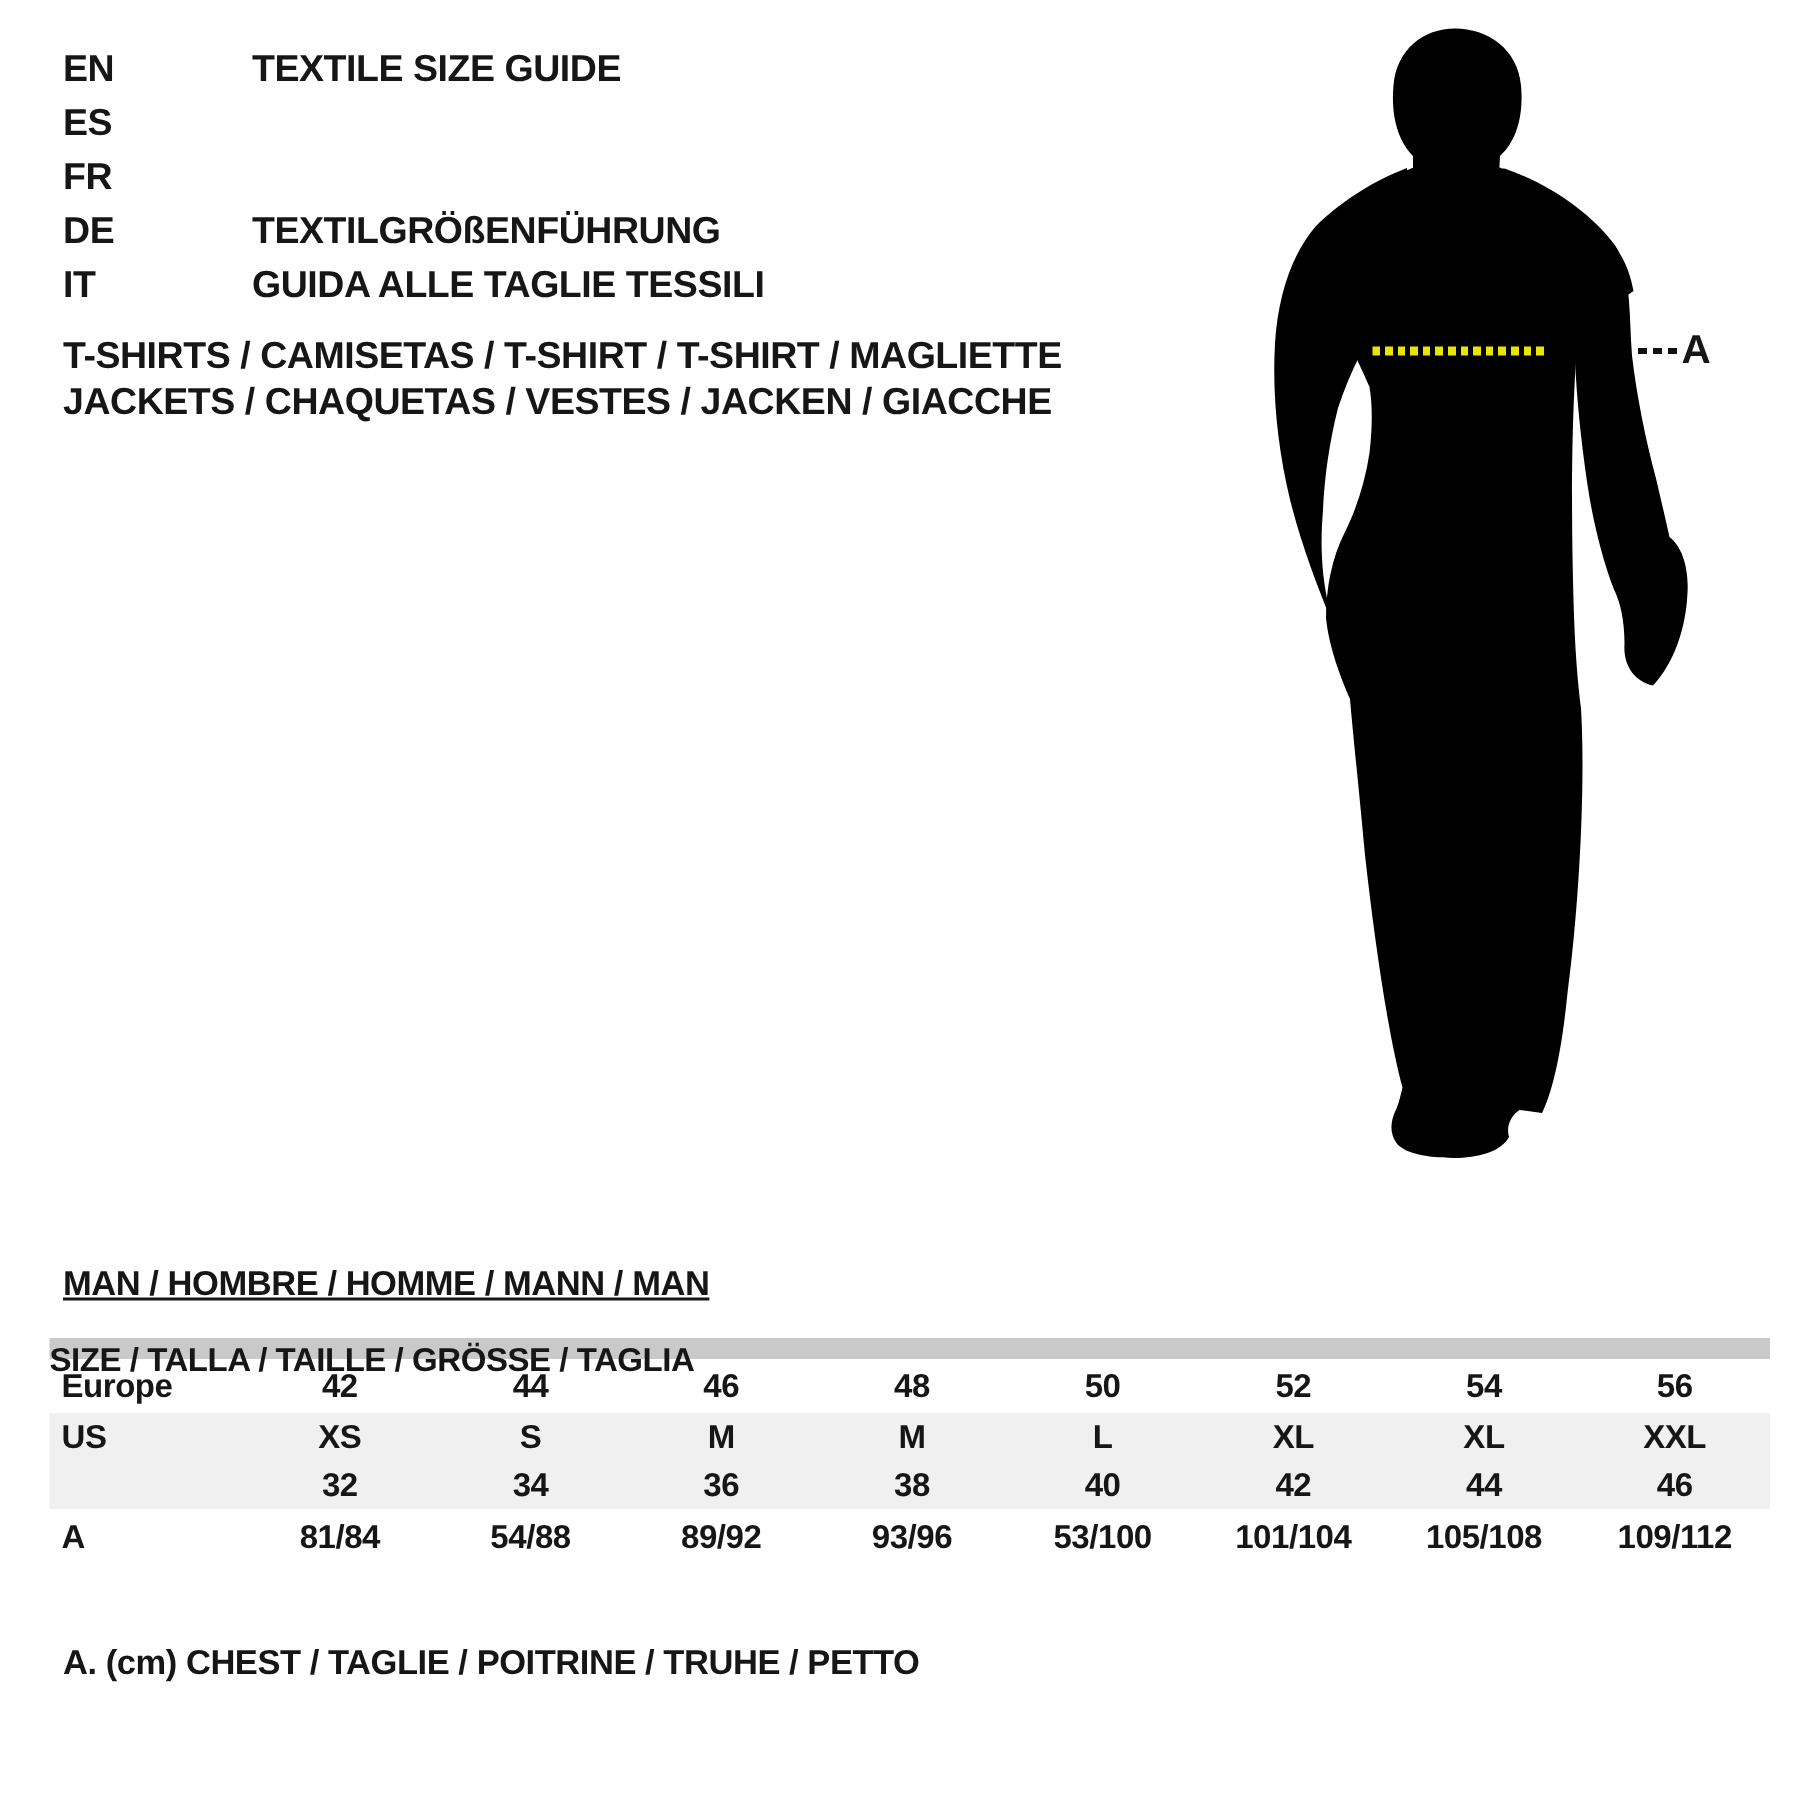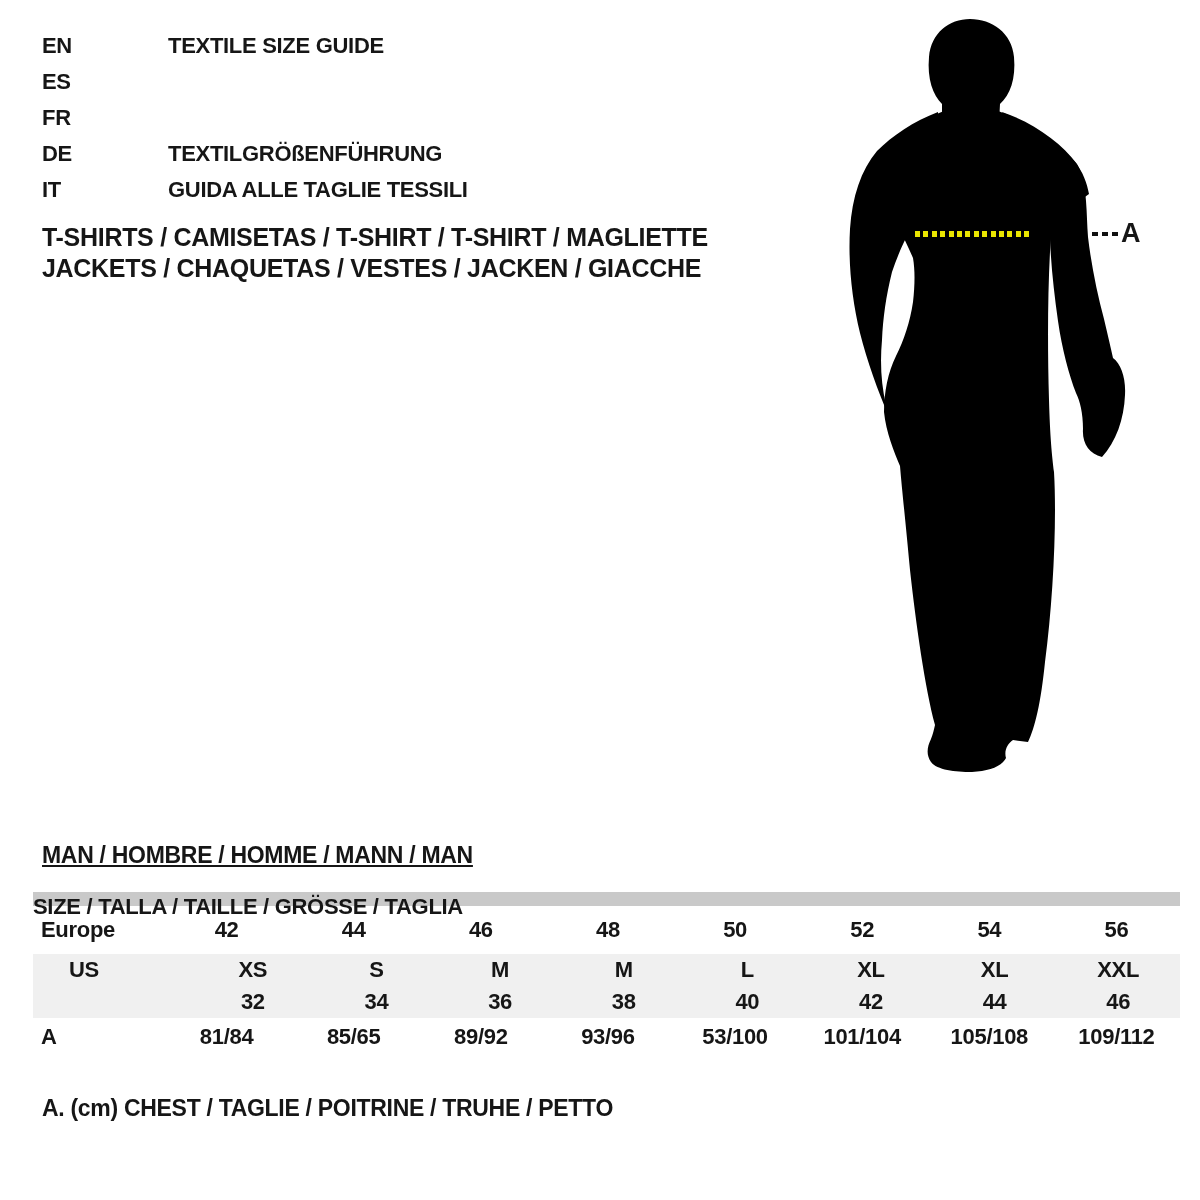--- a/index.html
+++ b/index.html
@@ -7,21 +7,21 @@
     width:1200px;height:1200px;position:relative;overflow:hidden;
     background:#ffffff;
     font-family:"Liberation Sans",sans-serif;
     font-weight:bold;color:#161616;
     -webkit-font-smoothing:antialiased;
   }
   .abs{position:absolute;}
 
   
   #lang-block{left:42px;top:28px;}
-  .lang-row{display:flex;line-height:36px;font-size:22px;letter-spacing:-0.3px;}
+  .lang-row{display:flex;line-height:36px;font-size:25px;letter-spacing:-0.3px;}
   .lang-code{width:78px;}
   .lang-title{white-space:nowrap;margin-left:48px;}
 
   
   #category-block{left:42px;top:222px;font-size:25px;line-height:31px;letter-spacing:-0.3px;white-space:nowrap;}
 
   
   #figure-wrap{left:820px;top:0;width:380px;height:790px;}
   #chest-line{
     position:absolute;left:95px;top:231px;width:117px;height:6px;
@@ -36,24 +36,24 @@
   
   #section-heading{left:42px;top:842px;font-size:23px;line-height:26px;letter-spacing:-0.3px;text-decoration:underline;}
 
   
   #size-table{left:33px;top:892px;width:1147px;font-size:22px;letter-spacing:-0.3px;}
   .t-header{
     background:#c9c9c9;height:14px;line-height:30px;padding-left:0;
     font-size:22px;
   }
   .t-row{display:flex;align-items:center;}
-  .t-row.shaded{background:#f0f0f0;padding-left:28px;}
+  .t-row.shaded{background:#f0f0f0;}
   .t-row .t-label{width:130px;padding-left:8px;box-sizing:border-box;}
   .t-row .t-cell{flex:1;text-align:center;}
-  .row-h36{height:48px;}
+  .row-h36{height:36px;}
   .row-h32{height:32px;}
   .row-h37{height:37px;}
 
   
   #footnote{left:42px;top:1095px;font-size:23px;line-height:26px;letter-spacing:-0.3px;}
 </style>
 </head>
 <body>
 
 <div id="lang-block" class="abs">
@@ -135,21 +135,21 @@
     <span class="t-cell">38</span>
     <span class="t-cell">40</span>
     <span class="t-cell">42</span>
     <span class="t-cell">44</span>
     <span class="t-cell">46</span>
   </div>
 
   <div class="t-row row-h37">
     <span class="t-label">A</span>
     <span class="t-cell">81/84</span>
-    <span class="t-cell">85/65</span>
+    <span class="t-cell">54/88</span>
     <span class="t-cell">89/92</span>
     <span class="t-cell">93/96</span>
     <span class="t-cell">53/100</span>
     <span class="t-cell">101/104</span>
     <span class="t-cell">105/108</span>
     <span class="t-cell">109/112</span>
   </div>
 </div>
 
 <div id="footnote" class="abs">A. (cm) CHEST / TAGLIE / POITRINE / TRUHE / PETTO</div>

